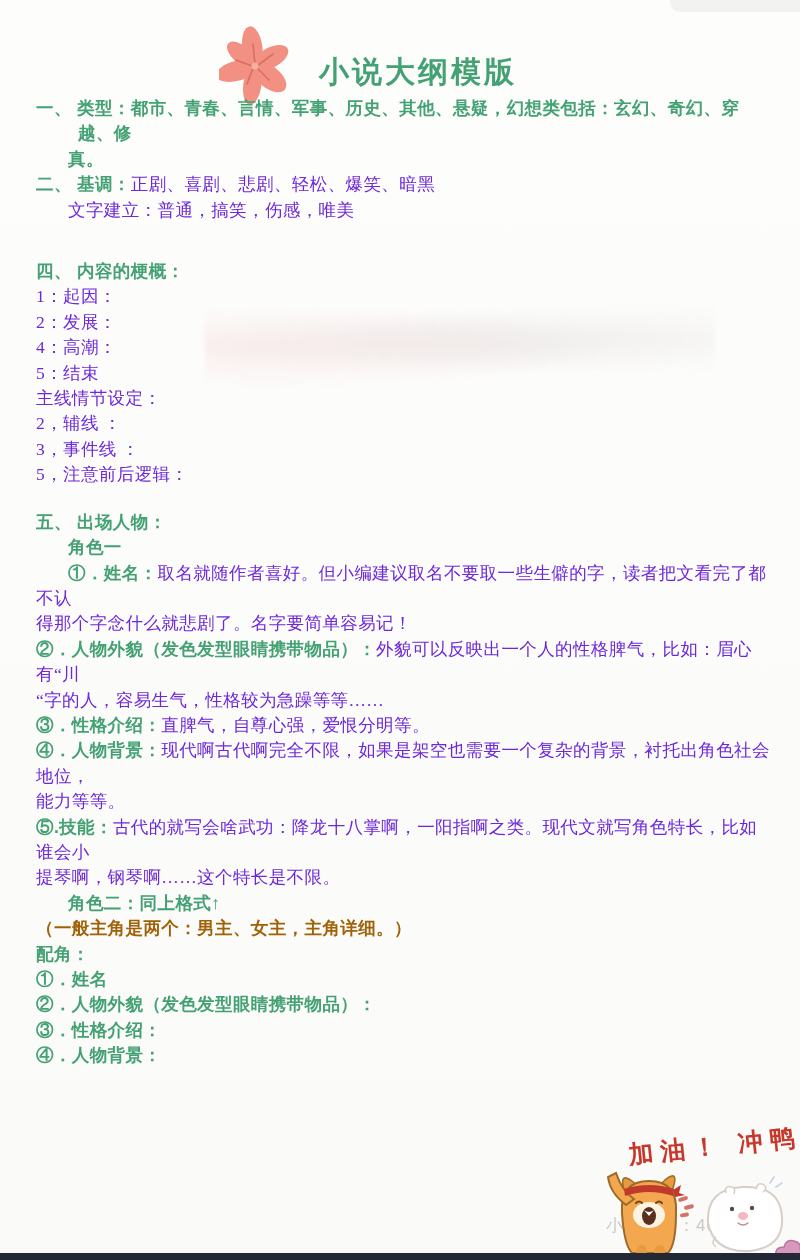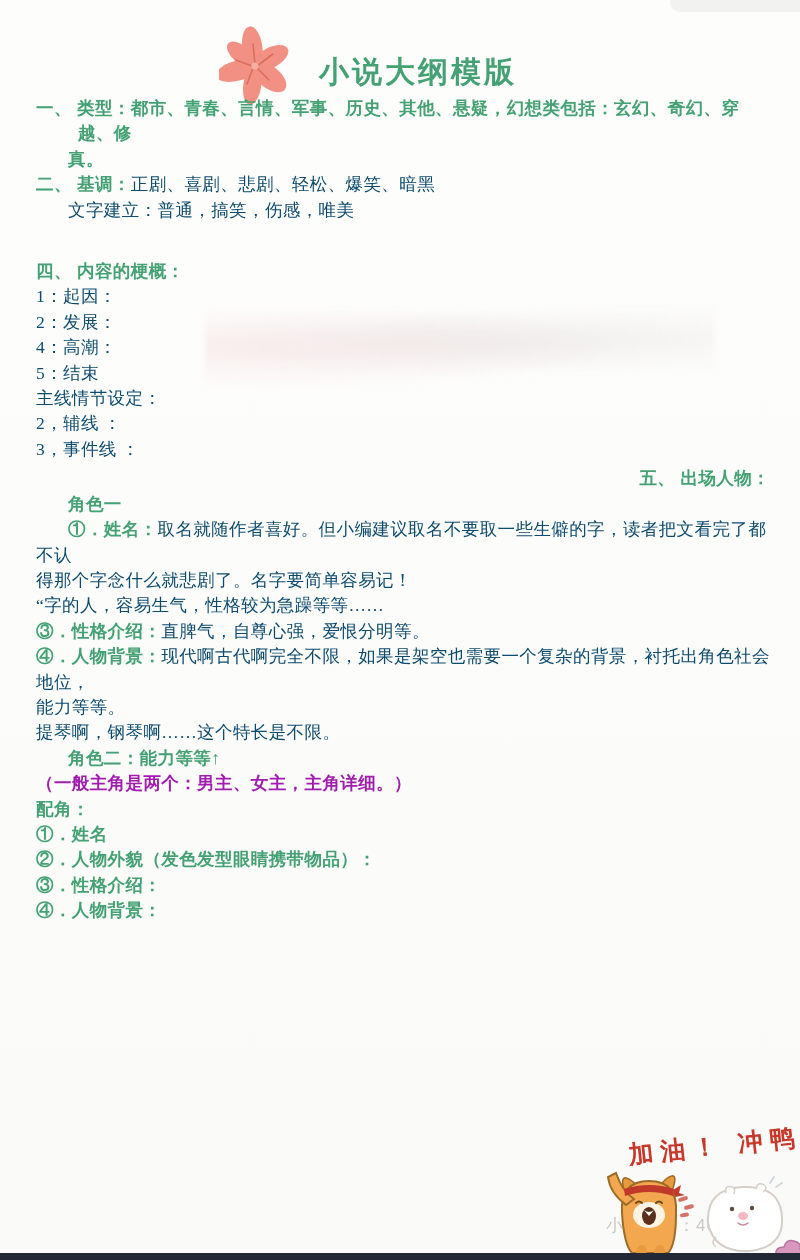--- a/index.html
+++ b/index.html
@@ -27,27 +27,27 @@
   }
 
   
   main { position:absolute; top:96px; left:36px; right:30px; z-index:2; }
   .line {
     margin:0; font-size:17.5px; line-height:25.4px;
     letter-spacing:.4px;
   }
   .line span { display:inline; }
   .green { color:#44a173; font-weight:700; }
-  .dark  { color:#0c4a6e; font-weight:400; font-family:"Liberation Serif", serif; }
-  .red   { color:#a21caf; font-weight:700; }
+  .dark  { color:#6d28d9; font-weight:400; font-family:"Liberation Serif", serif; }
+  .red   { color:#a16207; font-weight:700; }
   .hang  { padding-left:42px; text-indent:-42px; }
   .ind   { padding-left:32px; }
   .pind  { text-indent:32px; }
   .gap-lg { margin-top:36px; }
-  .gap-md { margin-top:4px;text-align:right; }
+  .gap-md { margin-top:22px; }
 
   
   .wm-center {
     position:absolute; top:295px; left:205px; width:510px; height:95px; z-index:1;
     background:
       radial-gradient(ellipse at 12% 55%, rgba(238,190,190,.22), transparent 55%),
       radial-gradient(ellipse at 38% 50%, rgba(205,198,198,.13), transparent 50%),
       radial-gradient(ellipse at 62% 50%, rgba(205,198,198,.12), transparent 50%),
       radial-gradient(ellipse at 86% 45%, rgba(205,198,198,.12), transparent 50%);
     filter:blur(2px);
@@ -113,30 +113,33 @@
       <p class="line hang"><span class="green">二、 基调：</span><span class="dark">正剧、喜剧、悲剧、轻松、爆笑、暗黑</span></p>
       <p class="line ind"><span class="dark">文字建立：普通，搞笑，伤感，唯美</span></p>
       <p class="line hang gap-lg"><span class="green">四、 内容的梗概：</span></p>
       <p class="line"><span class="dark">1：起因：</span></p>
       <p class="line"><span class="dark">2：发展：</span></p>
       <p class="line"><span class="dark">4：高潮：</span></p>
       <p class="line"><span class="dark">5：结束</span></p>
       <p class="line"><span class="dark">主线情节设定：</span></p>
       <p class="line"><span class="dark">2，辅线 ：</span></p>
       <p class="line"><span class="dark">3，事件线 ：</span></p>
+      <p class="line"><span class="dark">5，注意前后逻辑：</span></p>
       <p class="line hang gap-md"><span class="green">五、 出场人物：</span></p>
       <p class="line ind"><span class="green">角色一</span></p>
       <p class="line pind"><span class="green">①．姓名：</span><span class="dark">取名就随作者喜好。但小编建议取名不要取一些生僻的字，读者把文看完了都不认</span></p>
       <p class="line"><span class="dark">得那个字念什么就悲剧了。名字要简单容易记！</span></p>
+      <p class="line"><span class="green">②．人物外貌（发色发型眼睛携带物品）：</span><span class="dark">外貌可以反映出一个人的性格脾气，比如：眉心有“川</span></p>
       <p class="line"><span class="dark">“字的人，容易生气，性格较为急躁等等……</span></p>
       <p class="line"><span class="green">③．性格介绍：</span><span class="dark">直脾气，自尊心强，爱恨分明等。</span></p>
       <p class="line"><span class="green">④．人物背景：</span><span class="dark">现代啊古代啊完全不限，如果是架空也需要一个复杂的背景，衬托出角色社会地位，</span></p>
       <p class="line"><span class="dark">能力等等。</span></p>
+      <p class="line"><span class="green">⑤.技能：</span><span class="dark">古代的就写会啥武功：降龙十八掌啊，一阳指啊之类。现代文就写角色特长，比如谁会小</span></p>
       <p class="line"><span class="dark">提琴啊，钢琴啊……这个特长是不限。</span></p>
-      <p class="line ind"><span class="green">角色二：能力等等↑</span></p>
+      <p class="line ind"><span class="green">角色二：同上格式↑</span></p>
       <p class="line"><span class="red">（一般主角是两个：男主、女主，主角详细。）</span></p>
       <p class="line"><span class="green">配角：</span></p>
       <p class="line"><span class="green">①．姓名</span></p>
       <p class="line"><span class="green">②．人物外貌（发色发型眼睛携带物品）：</span></p>
       <p class="line"><span class="green">③．性格介绍：</span></p>
       <p class="line"><span class="green">④．人物背景：</span></p>
       <p class="line"></p>
     </main>
 
   <div class="wm-center"></div>

